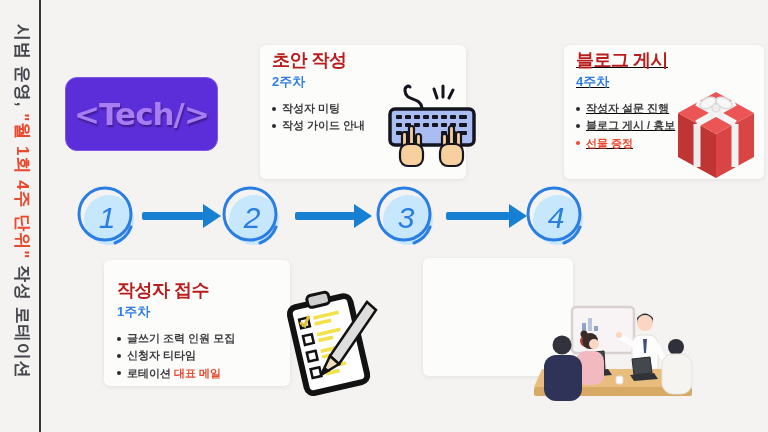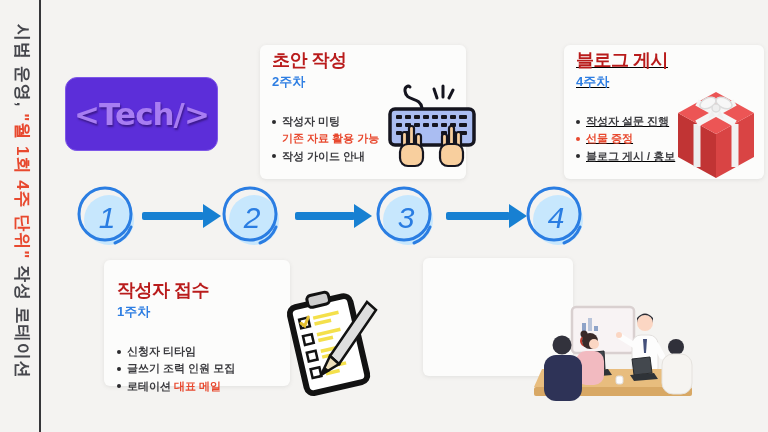--- a/index.html
+++ b/index.html
@@ -35,21 +35,21 @@
   .card.c1{left:104px;top:260px;width:186px;height:126px;}
   .card.c3{left:423px;top:258px;width:150px;height:118px;}
   
   .sec{position:absolute;width:190px;}
   .sec.s2{left:272px;top:48px;}
   .sec.s4{left:576px;top:48px;width:170px;text-decoration:underline;}
   .sec.s1{left:117px;top:278px;}
   .sec.s3{left:433px;top:262px;width:150px;}
   .sec .title{font-size:18px;font-weight:800;letter-spacing:-.5px;color:#b91c1c;}
   .sec .week{font-size:13px;font-weight:800;color:#2e7ee2;margin-top:1px;}
-  .sec .bullets{margin-top:24px;}
+  .sec .bullets{margin-top:11px;}
   .bullet-row{display:flex;gap:6px;margin-bottom:3.5px;font-size:11px;line-height:1.25;font-weight:600;}
   .bullet-row .dot{flex:0 0 4px;width:4px;height:4px;border-radius:50%;background:#2b2b2e;margin-top:4.5px;}
   .bullet-row .dot.red{background:#e8492f;}
   .bullet-row .dot.none{visibility:hidden;}
   .seg-dark{color:#3b3b3f;}
   .seg-red{color:#e8492f;}
   
   .circle{position:absolute;width:66px;height:66px;top:183px;}
   .circle.p1{left:74px;} .circle.p2{left:219px;} .circle.p3{left:373px;} .circle.p4{left:523px;}
   .arrow{position:absolute;top:212px;height:8px;background:#1780d2;border-radius:2px;}
@@ -88,60 +88,56 @@
 
   <div class="sec s2">
     <div class="title">초안 작성</div>
     <div class="week">2주차</div>
     <div class="bullets">
         <div class="bullet-row">
           <span class="dot dark"></span>
           <span class="bullet-text"><span class="seg-dark">작성자 미팅</span></span>
         </div>
         <div class="bullet-row">
-          <span class="dot none"></span>
-          <span class="bullet-text"><span class="seg-red">기존 자료 활용 가능</span></span>
-        </div>
-        <div class="bullet-row">
           <span class="dot dark"></span>
           <span class="bullet-text"><span class="seg-dark">작성 가이드 안내</span></span>
         </div>
       </div>
   </div>
 
   <div class="sec s4">
     <div class="title">블로그 게시</div>
     <div class="week">4주차</div>
     <div class="bullets">
         <div class="bullet-row">
           <span class="dot dark"></span>
           <span class="bullet-text"><span class="seg-dark">작성자 설문 진행</span></span>
         </div>
         <div class="bullet-row">
+          <span class="dot dark"></span>
+          <span class="bullet-text"><span class="seg-dark">블로그 게시 / 홍보</span></span>
+        </div>
+        <div class="bullet-row">
           <span class="dot red"></span>
           <span class="bullet-text"><span class="seg-red">선물 증정</span></span>
-        </div>
-        <div class="bullet-row">
-          <span class="dot dark"></span>
-          <span class="bullet-text"><span class="seg-dark">블로그 게시 / 홍보</span></span>
         </div>
       </div>
   </div>
 
   <div class="sec s1">
     <div class="title">작성자 접수</div>
     <div class="week">1주차</div>
     <div class="bullets">
         <div class="bullet-row">
           <span class="dot dark"></span>
+          <span class="bullet-text"><span class="seg-dark">글쓰기 조력 인원 모집</span></span>
+        </div>
+        <div class="bullet-row">
+          <span class="dot dark"></span>
           <span class="bullet-text"><span class="seg-dark">신청자 티타임</span></span>
-        </div>
-        <div class="bullet-row">
-          <span class="dot dark"></span>
-          <span class="bullet-text"><span class="seg-dark">글쓰기 조력 인원 모집</span></span>
         </div>
         <div class="bullet-row">
           <span class="dot dark"></span>
           <span class="bullet-text"><span class="seg-dark">로테이션 </span><span class="seg-red">대표 메일</span></span>
         </div>
       </div>
   </div>
 
 
   <svg class="circle p1" viewBox="0 0 66 66">

